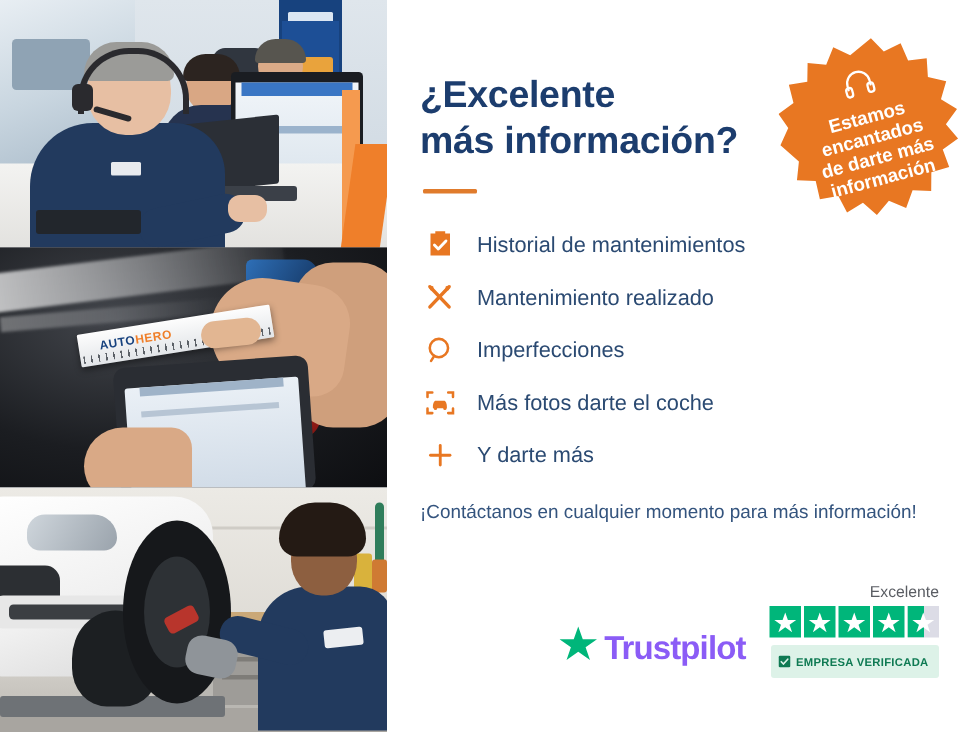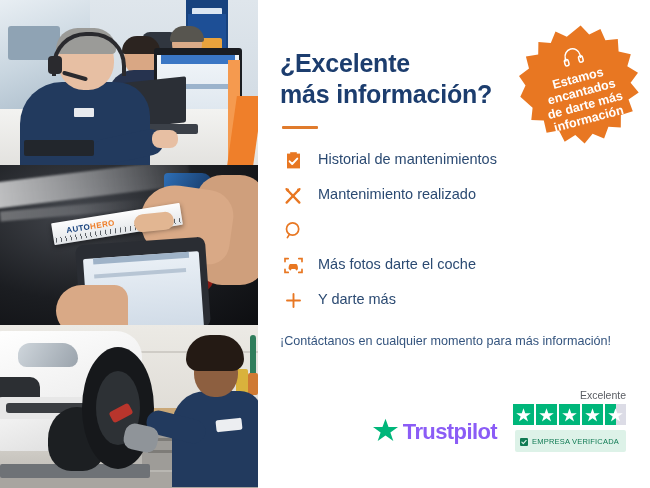--- a/index.html
+++ b/index.html
@@ -402,21 +402,21 @@
     border-radius: 1px;
   }
 
   .feature-list {
     list-style: none;
     margin: 0;
     padding: 0;
   }
   .feature-item {
     display: flex;
-    align-items: flex-start;
+    align-items: flex-end;
     margin-bottom: 13px;
     min-height: 22px;
   }
   .feature-icon {
     width: 26px;
     flex: 0 0 26px;
     display: flex;
     align-items: center;
     justify-content: center;
     margin-right: 12px;
@@ -496,21 +496,21 @@
     margin-top: 5px;
     display: inline-flex;
     align-items: center;
     gap: 4px;
     background: #ddf2e8;
     border-radius: 2px;
     padding: 2px 7px 2px 5px;
   }
   .tp-verified-text {
     font-size: 7.5px;
-    font-weight: normal;
+    font-weight: bold;
     color: #0f7a53;
     letter-spacing: 0.2px;
   }
 
   
   .badge {
     position: absolute;
     right: 9px;
     top: 24px;
     width: 122px;
@@ -673,20 +673,21 @@
         <span class="feature-label">Mantenimiento realizado</span>
       </li>
 
       <li class="feature-item">
         <span class="feature-icon">
           <svg width="19" height="19" viewBox="0 0 19 19">
             <circle cx="8.6" cy="8" r="6.1" stroke="#e87722" stroke-width="1.7" fill="none"></circle>
             <path d="M5.4 13.4L3.4 16.6" stroke="#e87722" stroke-width="1.7" stroke-linecap="round"></path>
           </svg>
         </span>
+        <span class="feature-label">Imperfecciones</span>
       </li>
 
       <li class="feature-item">
         <span class="feature-icon">
           <svg width="21" height="19" viewBox="0 0 21 19">
             <g stroke="#e87722" stroke-width="1.7" fill="none" stroke-linecap="round">
               <path d="M2 5.6V2.6h3.2"></path>
               <path d="M19 5.6V2.6h-3.2"></path>
               <path d="M2 13.4v3h3.2"></path>
               <path d="M19 13.4v3h-3.2"></path>

